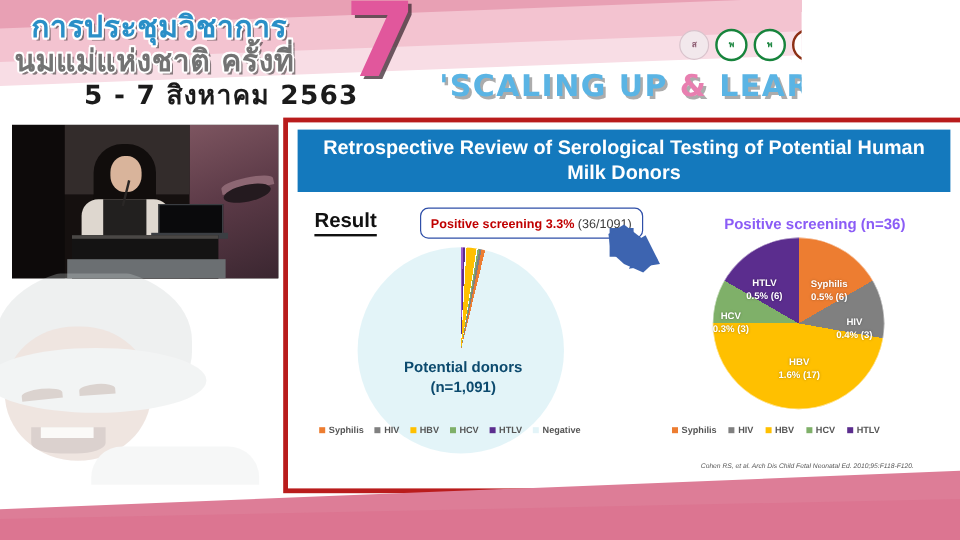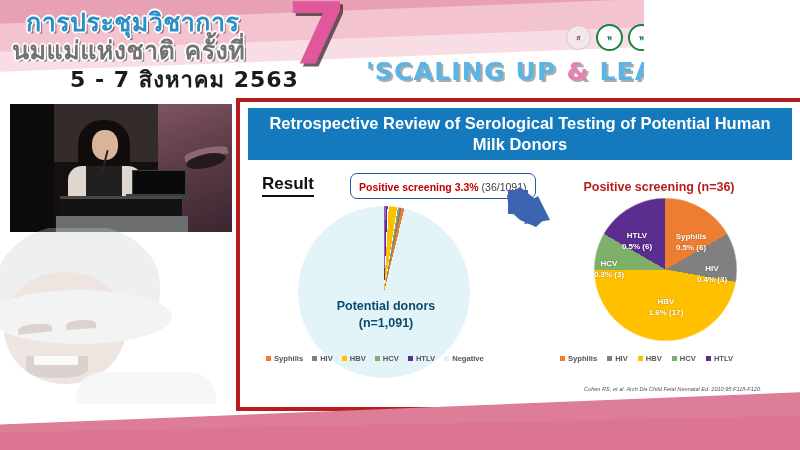--- a/index.html
+++ b/index.html
@@ -5,21 +5,21 @@
   html,body{margin:0;padding:0;}
   body{
     width:800px;height:450px;overflow:hidden;
     font-family:"Liberation Sans", sans-serif;
     background:#ffffff;position:relative;
   }
 
   
   .header{
     position:absolute;left:0;top:0;width:644px;height:95px;
-    background:#ffffff;overflow:hidden;
+    background:#ffffff;overflow:hidden;padding-left:24px;
   }
   .hdr-band-a{
     position:absolute;left:-40px;top:-40px;width:900px;height:60px;
     background:#e8a0b4;transform:rotate(-2.2deg);
   }
   .hdr-band-b{
     position:absolute;left:-40px;top:8px;width:900px;height:34px;
     background:#f3c3d0;transform:rotate(-2.2deg);
   }
   .hdr-band-c{
@@ -200,22 +200,22 @@
   }
   .legend-right{
     position:absolute;left:320px;top:252px;width:220px;
     display:flex;gap:10px;align-items:center;font-size:7.6px;color:#555;
   }
   .lg-item{display:flex;align-items:center;gap:3px;white-space:nowrap;font-weight:bold;}
   .lg-sw{width:5px;height:5px;display:inline-block;}
 
   
   .pie-right-title{
-    position:absolute;left:304px;top:78px;width:230px;text-align:center;
-    font-size:12.5px;font-weight:bold;color:#b91c1c;
+    position:absolute;left:324px;top:78px;width:230px;text-align:center;
+    font-size:12.5px;font-weight:bold;color:#8b5cf6;
   }
   .pie-right-wrap{position:absolute;left:330px;top:96px;width:190px;height:150px;}
   .pie-right{
     position:absolute;left:24px;top:0px;width:143px;height:143px;border-radius:50%;
     background:
       conic-gradient(from 0deg,
         #ed7d31 0deg 60deg,
         #808080 60deg 100deg,
         #ffc000 100deg 270deg,
         #7fb069 270deg 300deg,

